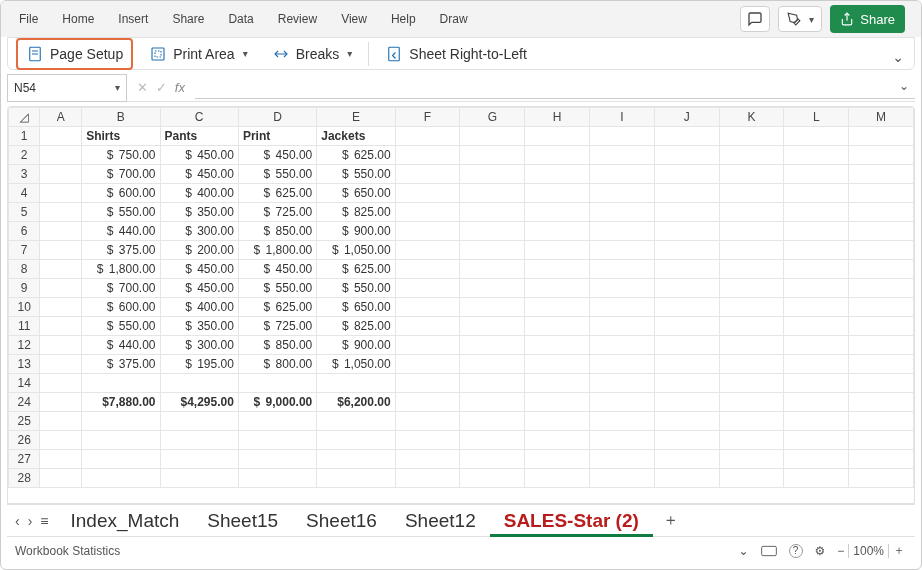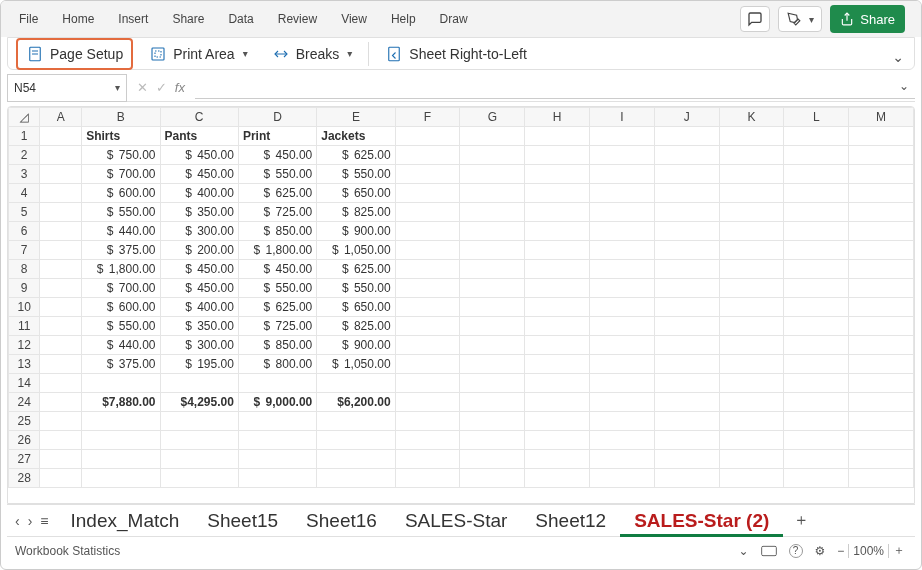--- a/index.html
+++ b/index.html
@@ -494,21 +494,20 @@
 <div class="sheet-bar">
   <div class="sheet-nav">
     <span>‹</span>
     <span>›</span>
     <span>≡</span>
   </div>
   <div id="sheet-tabs" style="display:flex;">
       <div class="sheet-tab">Index_Match</div>
       <div class="sheet-tab">Sheet15</div>
       <div class="sheet-tab">Sheet16</div>
-      <div class="sheet-tab">SALES-Star</div>
       <div class="sheet-tab">Sheet12</div>
       <div class="sheet-tab active">SALES-Star (2)</div>
     </div>
   <div class="add-sheet">＋</div>
 </div>
 
 <div class="status-bar">
   <div class="left">Workbook Statistics</div>
   <div class="right">
     <span>⌄</span>

